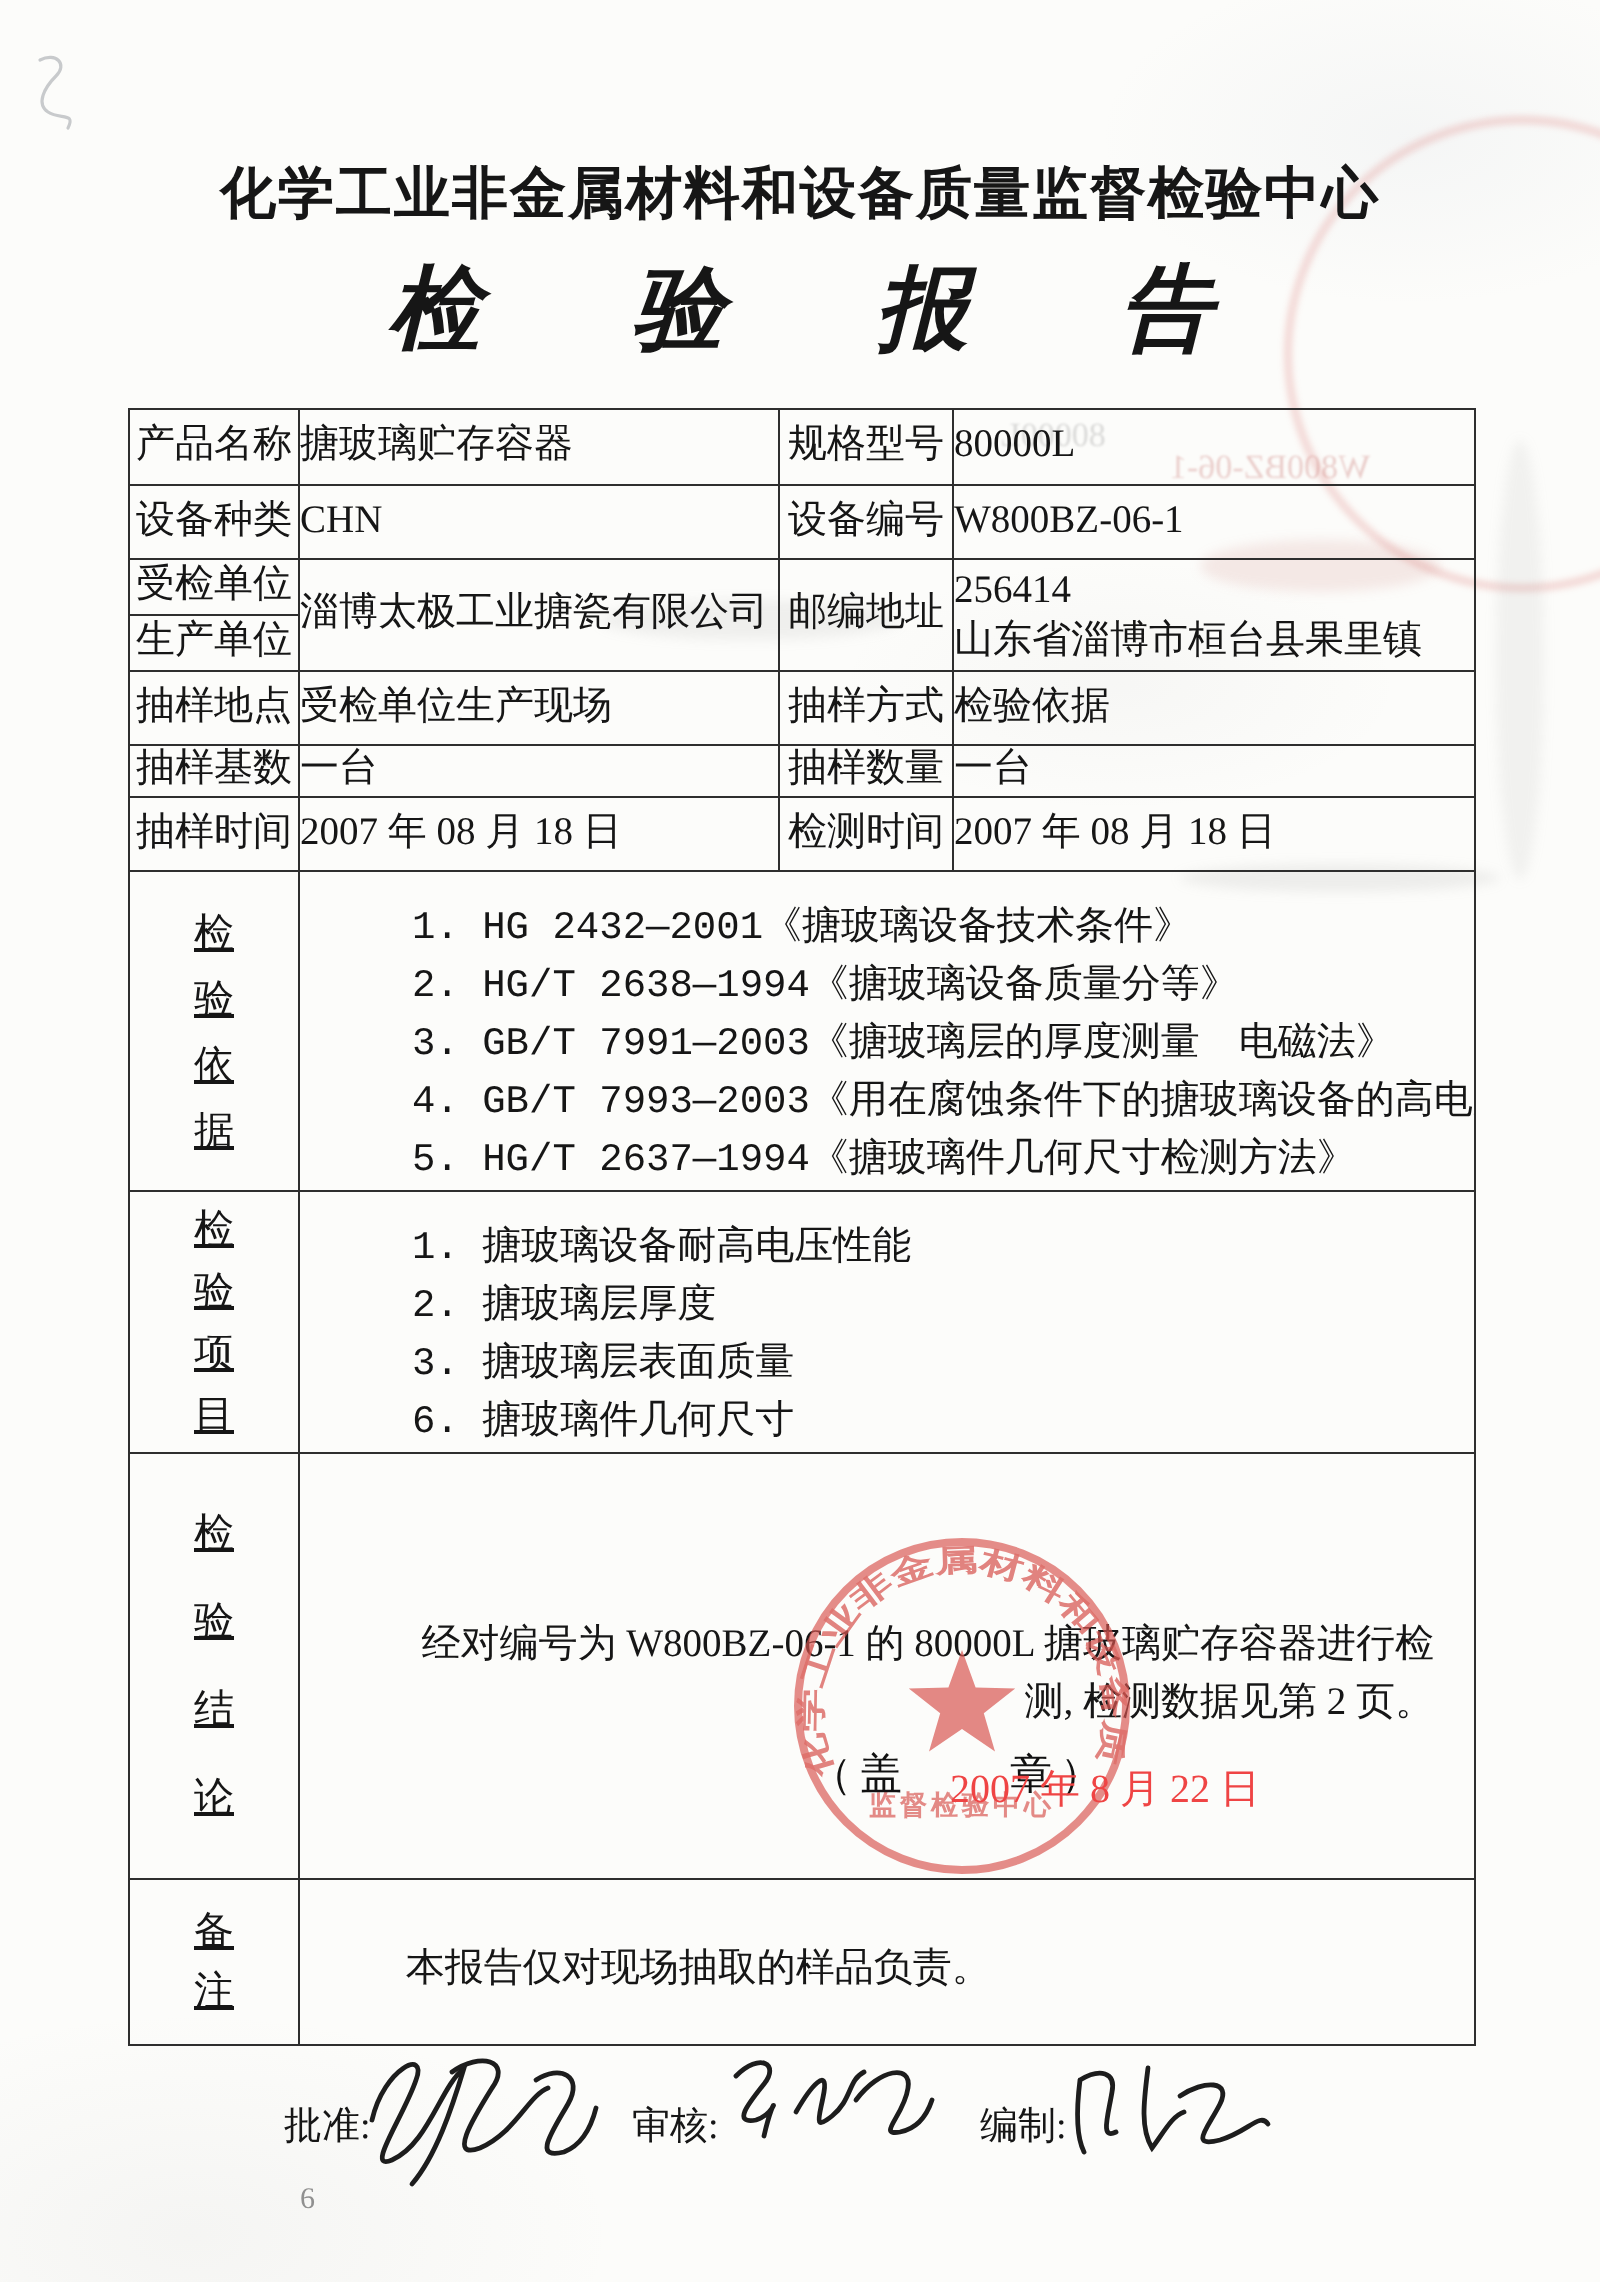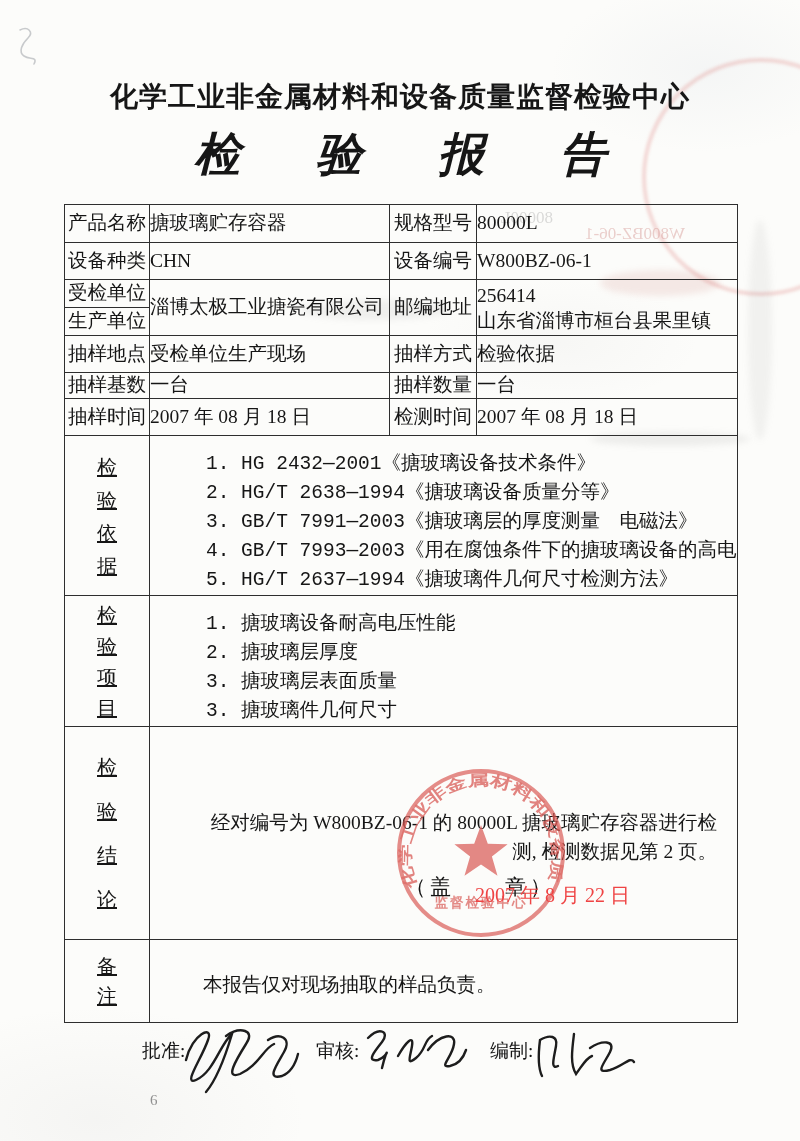--- a/index.html
+++ b/index.html
@@ -54,21 +54,21 @@
   .seal{position:absolute;left:244px;top:39px;width:175px;height:175px;opacity:0.85;}
   .stamp-note{
     position:absolute;left:180px;top:102px;width:300px;text-align:center;
     font-size:21px;letter-spacing:4px;color:#111;margin-top:45px;
   }
   .stamp-date{
     position:absolute;left:180px;top:156px;width:300px;text-align:right;
     font-size:20px;color:#ef4444;
   }
   .signatures{position:absolute;left:0;top:1026px;width:800px;height:80px;font-size:19px;}
-  .sig-label{position:absolute;top:12px;}
+  .sig-label{position:absolute;top:24px;}
   .sig-label.approve{left:142px;}
   .sig-label.review{left:316px;}
   .sig-label.prepare{left:490px;}
   .sig-svg{position:absolute;}
   
   .bleed-ring{
     position:absolute;left:642px;top:58px;width:230px;height:230px;border-radius:50%;
     border:4px solid rgba(216,90,85,0.22);filter:blur(1.5px);
   }
   .bleed-text{
@@ -165,21 +165,21 @@
     </tr>
     <tr style="height:123px">
       <td class="lab">
         <div class="v-label lh-items">检验项目</div>
       </td>
       <td class="topalign" colspan="3">
         <div class="list">
           <div class="line">1.  搪玻璃设备耐高电压性能</div>
           <div class="line">2.  搪玻璃层厚度</div>
           <div class="line">3.  搪玻璃层表面质量</div>
-          <div class="line">3.  搪玻璃件几何尺寸</div>
+          <div class="line">6.  搪玻璃件几何尺寸</div>
         </div>
       </td>
     </tr>
     <tr style="height:213px">
       <td class="lab">
         <div class="v-label lh-concl">检验结论</div>
       </td>
       <td class="topalign concl-cell" colspan="3">
         <div class="concl-text">经对编号为 W800BZ-06-1 的 80000L 搪玻璃贮存容器进行检测, 检测数据见第 2 页。</div>
         <svg class="seal" viewBox="0 0 175 175">

